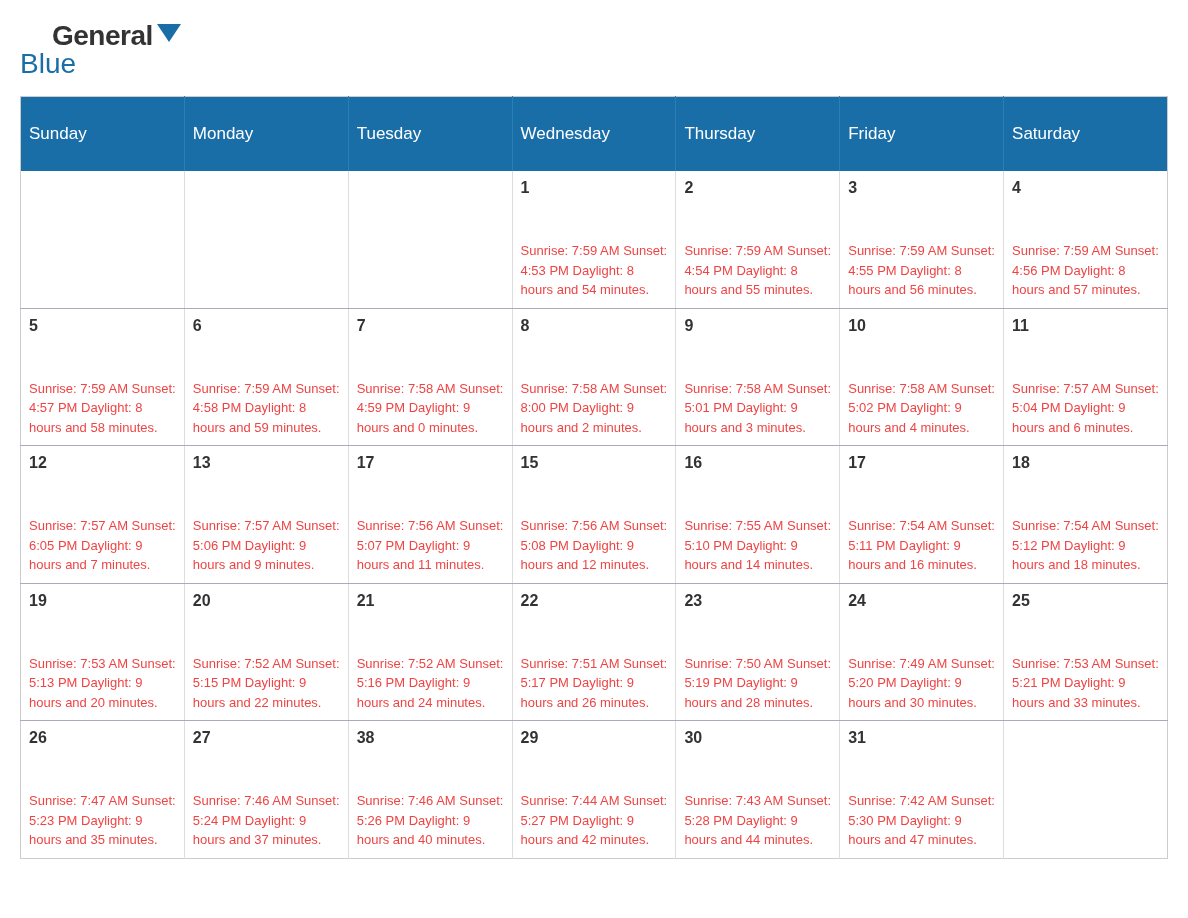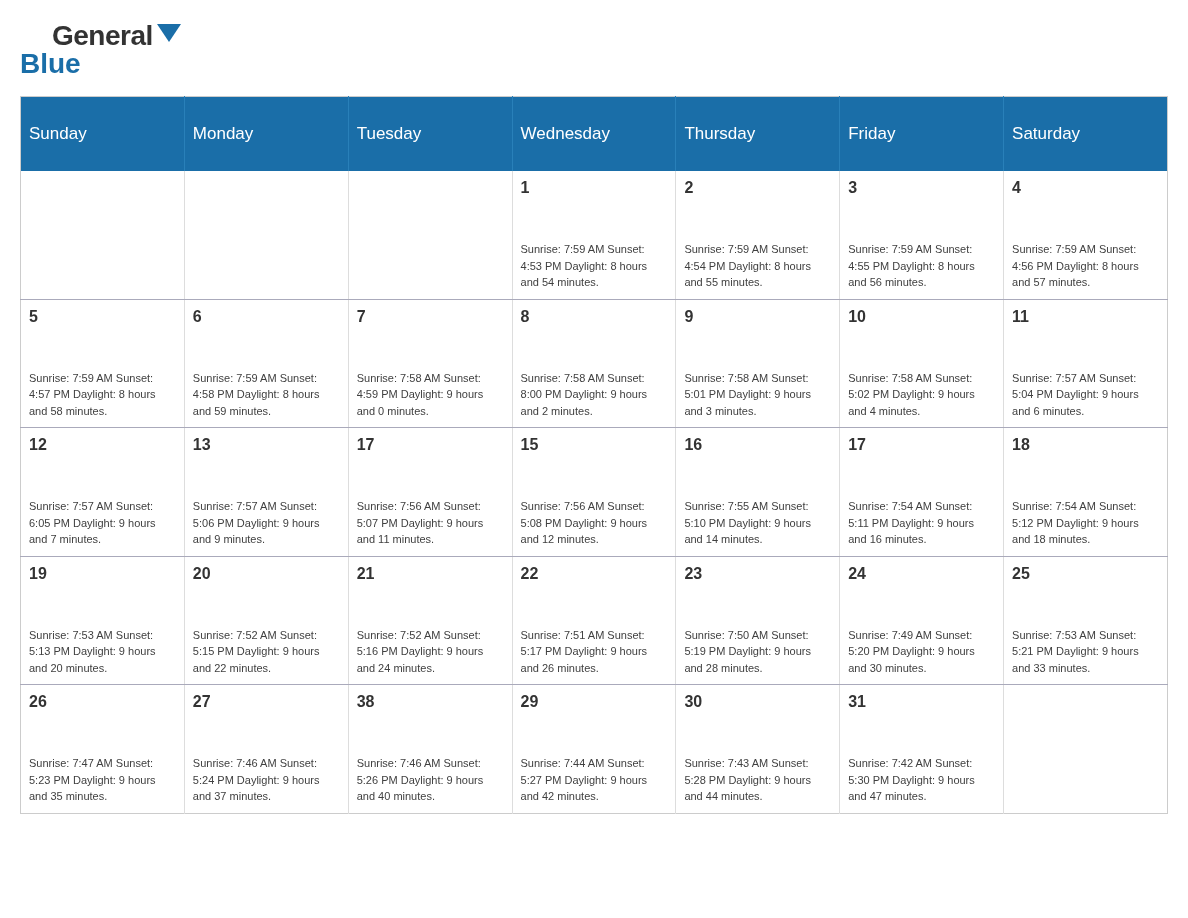--- a/index.html
+++ b/index.html
@@ -36,21 +36,21 @@
       width: 0;
       height: 0;
       border-left: 12px solid transparent;
       border-right: 12px solid transparent;
       border-top: 18px solid #1a6ea8;
       margin-left: 4px;
       margin-top: 4px;
     }
     .logo-blue {
       font-size: 28px;
-      font-weight: bold;
+      font-weight: normal;
       color: #1a6ea8;
       margin-top: -4px;
     }
     .title-section {
       text-align: right;
     }
     .calendar-title {
       font-size: 52px;
       font-weight: normal;
       color: #333;
@@ -95,22 +95,22 @@
       border-bottom: none;
     }
     .day-number {
       font-size: 16px;
       font-weight: bold;
       color: #333;
       display: block;
       margin-bottom: 4px;
     }
     .day-info {
-      font-size: 11px;
-      color: #404040;
+      font-size: 13px;
+      color: #ef4444;
       line-height: 1.5;
       margin-top: 44px;
     }
     .empty-cell {
       background: #fff;
     }
   </style>
 </head>
 <body>
 

